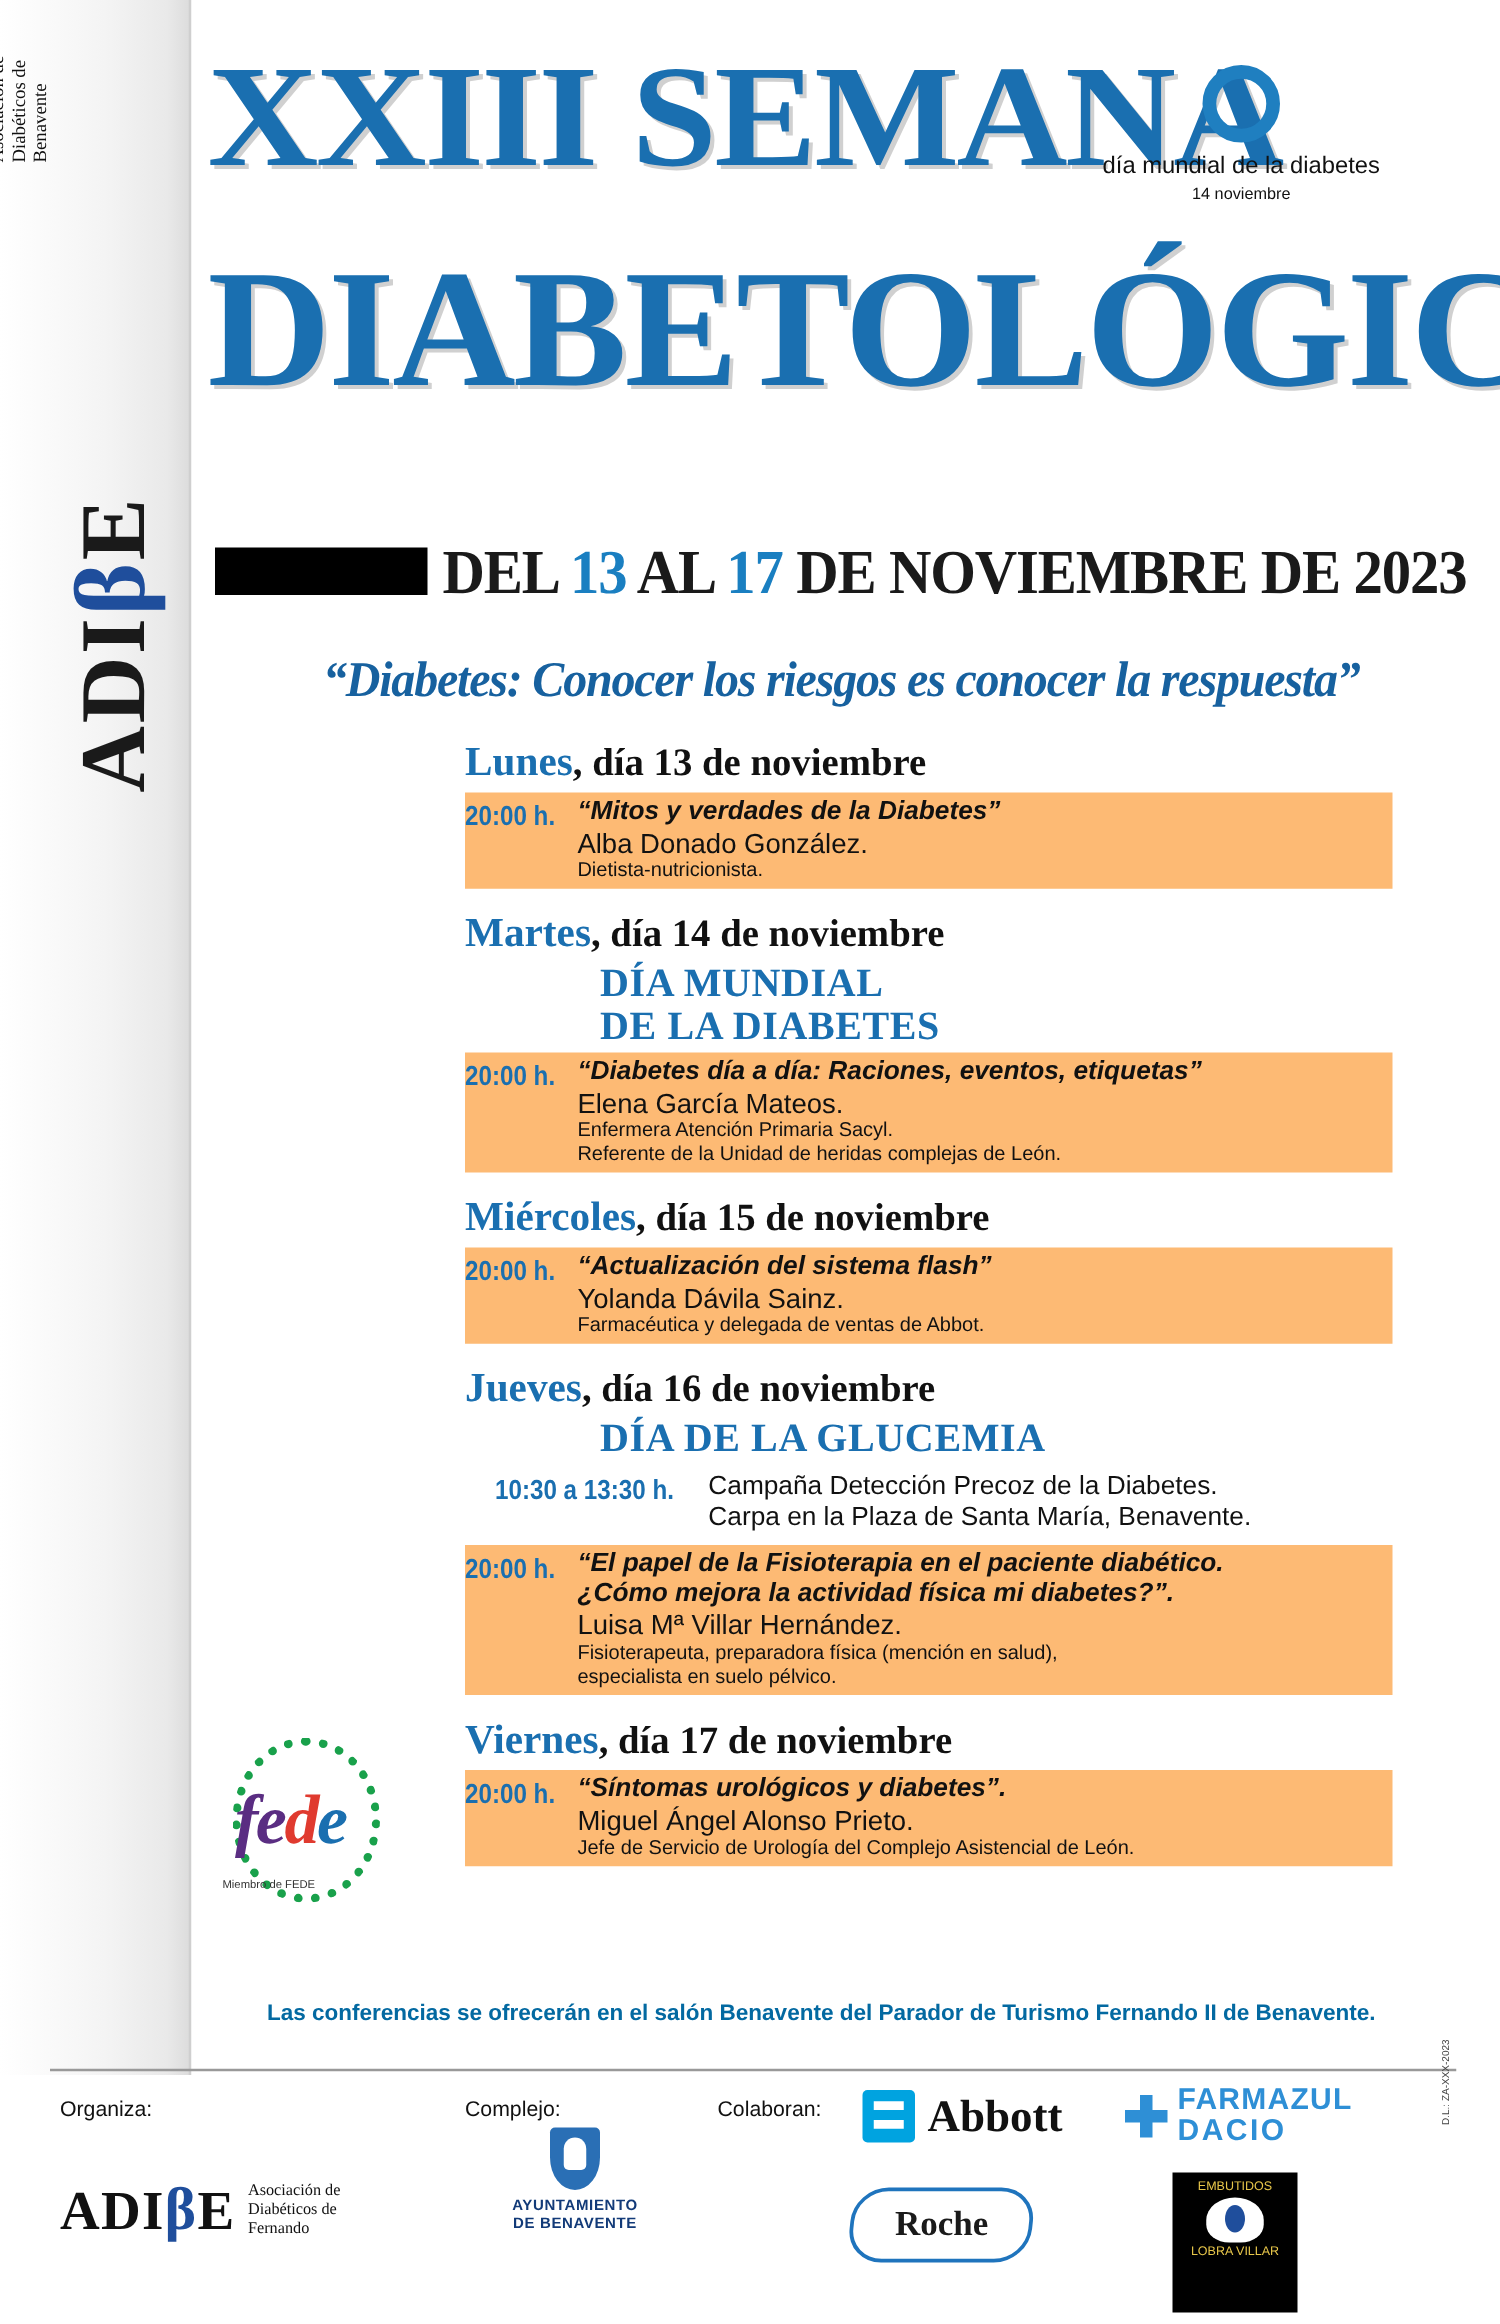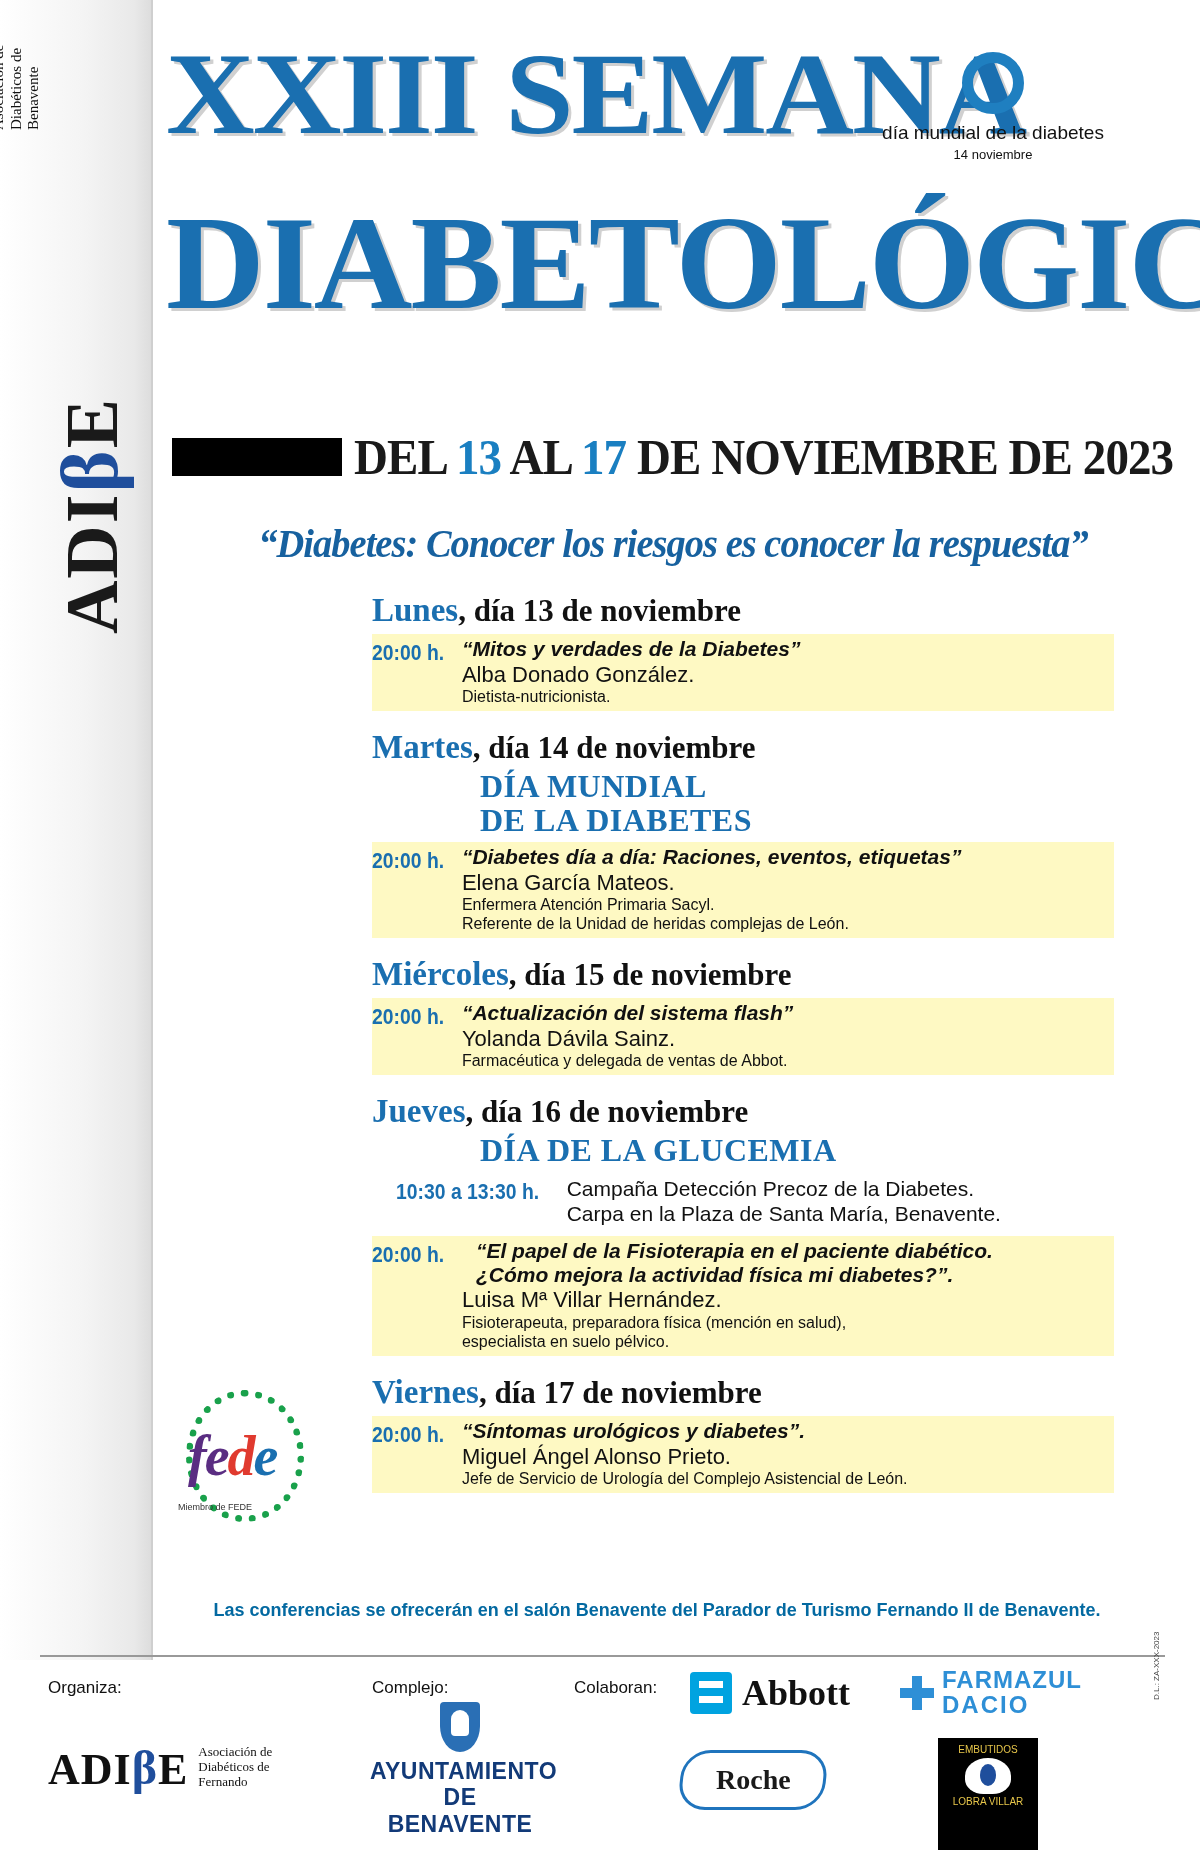--- a/index.html
+++ b/index.html
@@ -180,21 +180,21 @@
     font-weight: bold;
     font-size: 32px;
     color: #1a6fb0;
     margin-left: 108px;
     line-height: 1.05;
     letter-spacing: 0.5px;
   }
   .entry {
     display: flex;
     align-items: flex-start;
-    background: #fef9c3;
+    background: #fdba74;
     margin: 5px 0 0 0;
     padding: 2px 6px 5px 0;
   }
   .entry.plain { background: #ffffff; margin-left: 24px; }
   .time {
     flex: 0 0 auto;
     font-family: "Liberation Sans Narrow", "Liberation Sans", sans-serif;
     font-weight: bold;
     font-size: 22px;
     color: #1a6fb0;
@@ -339,21 +339,21 @@
     left: 50%;
     top: 8px;
     margin-left: -9px;
     width: 18px;
     height: 26px;
     background: #ffffff;
     border-radius: 9px 9px 4px 4px;
   }
   .ayto-text {
     margin-top: 6px;
-    font-size: 23px;
+    font-size: 12px;
     font-weight: bold;
     color: #123a78;
     line-height: 1.15;
     letter-spacing: 0.5px;
   }
   .abbott {
     position: absolute;
     left: 690px;
     top: 1672px;
     display: flex;
@@ -567,21 +567,21 @@
       <div class="entry plain">
         <div class="time">10:30 a 13:30 h.</div>
         <div class="entry-body">
           <div class="plaintext" style="white-space:pre-line;">Campaña Detección Precoz de la Diabetes.
 Carpa en la Plaza de Santa María, Benavente.</div>
         </div>
       </div>
       <div class="entry">
         <div class="time">20:00 h.</div>
         <div class="entry-body">
-          <div class="talk-title" style="white-space:pre-line;margin-left:14px;">“El papel de la Fisioterapia en el paciente diabético.
+          <div class="talk-title" style="white-space:pre-line;">“El papel de la Fisioterapia en el paciente diabético.
 ¿Cómo mejora la actividad física mi diabetes?”.</div>
           <div class="speaker">Luisa  Mª Villar Hernández.</div>
           <div class="role" style="white-space:pre-line;">Fisioterapeuta, preparadora física (mención en salud),
 especialista en suelo pélvico.</div>
         </div>
       </div>
     </div>
 
     <div class="day-block block">
       <div class="day-head"><span class="dayname">Viernes</span><span>, día 17 de noviembre</span></div>

